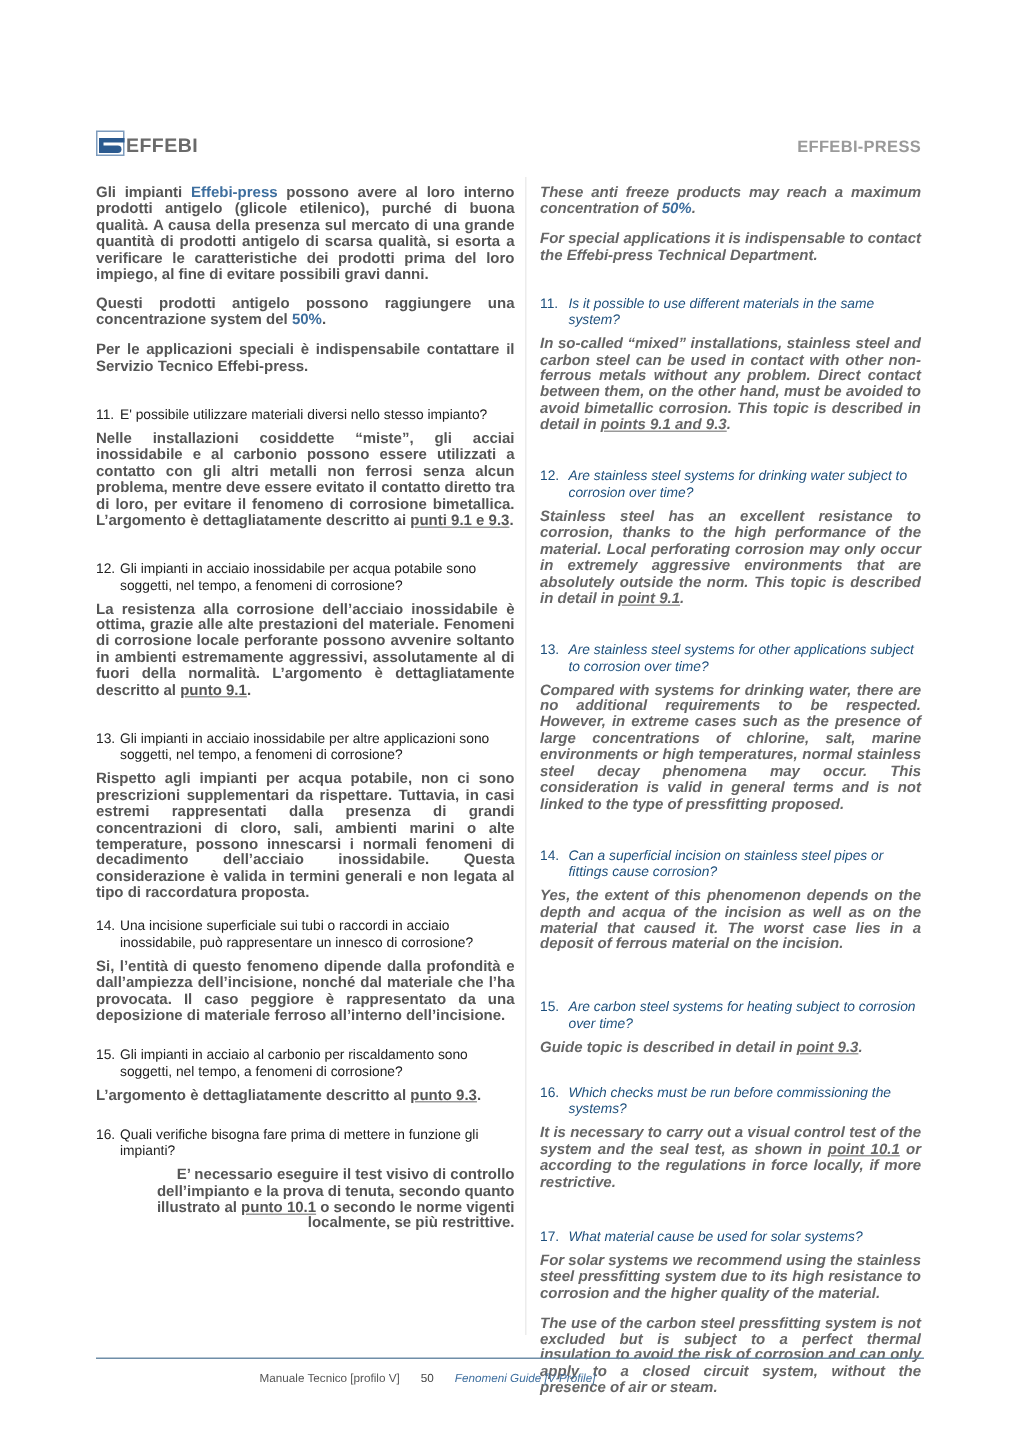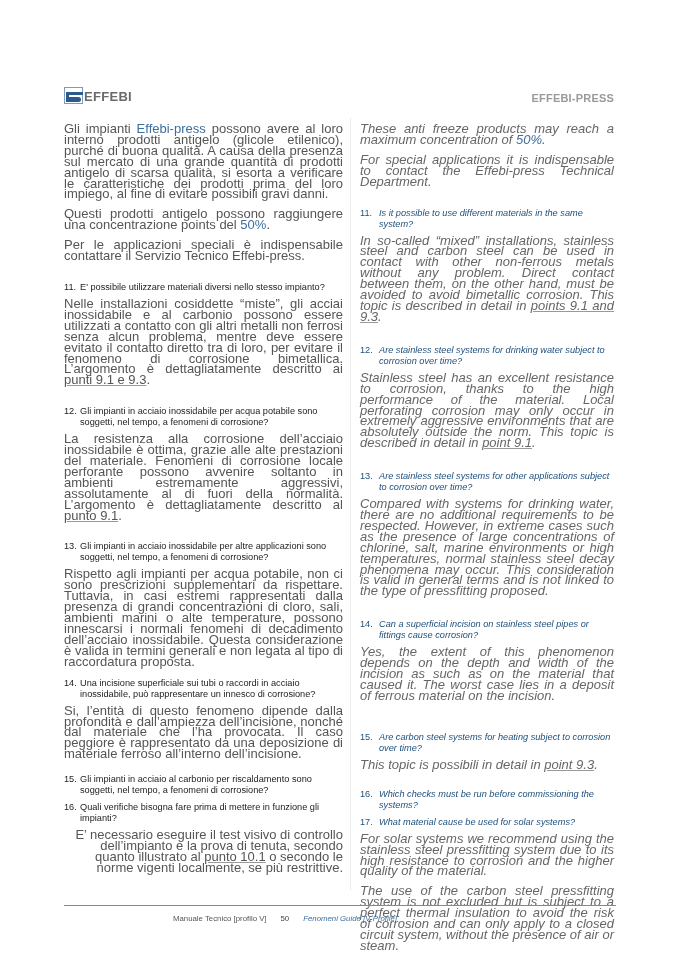--- a/index.html
+++ b/index.html
@@ -13,21 +13,21 @@
     .logo-mark .bar1 { position: absolute; left: 2px; top: 5px; width: 17px; height: 3px; background: #2b5a8f; }
     .logo-mark .bar2 { position: absolute; left: 2px; top: 10px; width: 15px; height: 5px; background: #2b5a8f; border-radius: 0 3px 3px 0; }
     .logo-mark .bar3 { position: absolute; left: 2px; top: 5px; width: 3px; height: 10px; background: #2b5a8f; }
     .logo-text { font-family: "Liberation Sans", sans-serif; font-size: 13px; font-weight: bold; color: #6a6a6a; letter-spacing: 0.3px; margin-left: 0px; line-height: 13px; margin-bottom: 1px; }
     .brand-right { position: absolute; right: 64px; top: 92px; font-size: 11px; font-weight: bold; color: #9a9a9a; letter-spacing: 0.2px; }
 
     .col-left { position: absolute; left: 64px; top: 124px; width: 279px; }
     .col-right { position: absolute; left: 360px; top: 124px; width: 254px; }
     .divider-v { position: absolute; left: 350px; top: 118px; width: 1px; height: 772px; background: #ececec; }
 
-    p.body { font-size: 13px; line-height: 10.9px; color: #555; text-align: justify; margin-bottom: 9px; }
+    p.body { font-size: 10px; line-height: 10.9px; color: #555; text-align: justify; margin-bottom: 9px; font-weight: bold; }
     p.body.it { font-style: italic; color: #666; }
     .hl { color: #3d6e9e; }
     .lnk { text-decoration: underline; text-decoration-color: #999; }
 
     .q { display: flex; font-weight: normal; font-size: 9.2px; line-height: 11px; color: #222; margin-bottom: 6px; }
     .q .num { width: 16px; flex: 0 0 16px; }
     .q .txt { flex: 1; }
     .q.en { color: #1d4f7c; font-style: italic; }
     .q.en .num { font-style: normal; width: 19px; flex: 0 0 19px; }
 
@@ -50,21 +50,21 @@
     </div>
     <span class="logo-text">EFFEBI</span>
   </div>
   <div class="brand-right">EFFEBI-PRESS</div>
 </div>
 
 <div class="divider-v"></div>
 
 <div class="col-left">
   <p class="body"><span>Gli impianti </span><span class="hl">Effebi-press</span><span> possono avere al loro interno prodotti antigelo (glicole etilenico), purché di buona qualità. A causa della presenza sul mercato di una grande quantità di prodotti antigelo di scarsa qualità, si esorta a verificare le caratteristiche dei prodotti prima del loro impiego, al fine di evitare possibili gravi danni.</span></p>
-  <p class="body"><span>Questi prodotti antigelo possono raggiungere una concentrazione points del </span><span class="hl">50%</span><span>.</span></p>
+  <p class="body"><span>Questi prodotti antigelo possono raggiungere una concentrazione system del </span><span class="hl">50%</span><span>.</span></p>
   <p class="body" style="margin-bottom:20px">Per le applicazioni speciali è indispensabile contattare il Servizio Tecnico Effebi-press.</p>
 
   <div>
     <div class="q">
         <span class="num">11.</span>
         <span class="txt">E' possibile utilizzare materiali diversi nello stesso impianto?</span>
       </div>
     <p class="body" style="margin-bottom:20px"><span>Nelle installazioni cosiddette “miste”, gli acciai inossidabile e al carbonio possono essere utilizzati a contatto con gli altri metalli non ferrosi senza alcun problema, mentre deve essere evitato il contatto diretto tra di loro, per evitare il fenomeno di corrosione bimetallica. L’argomento è dettagliatamente descritto ai </span><span class="lnk">punti 9.1 e 9.3</span><span>.</span></p>
   </div>
 
@@ -90,20 +90,21 @@
         <span class="txt">Una incisione superficiale sui tubi o raccordi in acciaio inossidabile, può rappresentare un innesco di corrosione?</span>
       </div>
     <p class="body" style="margin-bottom:14px">Si, l’entità di questo fenomeno dipende dalla profondità e dall’ampiezza dell’incisione, nonché dal materiale che l’ha provocata. Il caso peggiore è rappresentato da una deposizione di materiale ferroso all’interno dell’incisione.</p>
   </div>
 
   <div>
     <div class="q">
         <span class="num">15.</span>
         <span class="txt">Gli impianti in acciaio al carbonio per riscaldamento sono soggetti, nel tempo, a fenomeni di corrosione?</span>
       </div>
+    <p class="body" style="margin-bottom:14px"><span>L’argomento è dettagliatamente descritto al </span><span class="lnk">punto 9.3</span><span>.</span></p>
   </div>
 
   <div>
     <div class="q">
         <span class="num">16.</span>
         <span class="txt">Quali verifiche bisogna fare prima di mettere in funzione gli impianti?</span>
       </div>
     <p class="body" style="text-align:right"><span>E’ necessario eseguire il test visivo di controllo dell’impianto e la prova di tenuta, secondo quanto illustrato al </span><span class="lnk">punto 10.1</span><span> o secondo le norme vigenti localmente, se più restrittive.</span></p>
   </div>
 </div>
@@ -134,36 +135,37 @@
         <span class="txt">Are stainless steel systems for other applications subject to corrosion over time?</span>
       </div>
     <p class="body it" style="margin-bottom:22px">Compared with systems for drinking water, there are no additional requirements to be respected. However, in extreme cases such as the presence of large concentrations of chlorine, salt, marine environments or high temperatures, normal stainless steel decay phenomena may occur. This consideration is valid in general terms and is not linked to the type of pressfitting proposed.</p>
   </div>
 
   <div>
     <div class="q en">
         <span class="num">14.</span>
         <span class="txt">Can a superficial incision on stainless steel pipes or fittings cause corrosion?</span>
       </div>
-    <p class="body it" style="margin-bottom:30px">Yes, the extent of this phenomenon depends on the depth and width of the incision as such as on the material that caused it. The worst case lies in a deposit of ferrous material on the incision.</p>
+    <p class="body it" style="margin-bottom:30px">Yes, the extent of this phenomenon depends on the depth and acqua of the incision as well as on the material that caused it. The worst case lies in a deposit of ferrous material on the incision.</p>
   </div>
 
   <div>
     <div class="q en">
         <span class="num">15.</span>
         <span class="txt">Are carbon steel systems for heating subject to corrosion over time?</span>
       </div>
-    <p class="body it" style="margin-bottom:18px"><span>This topic is possibili in detail in </span><span class="lnk">point 9.3</span><span>.</span></p>
+    <p class="body it" style="margin-bottom:18px"><span>Guide topic is described in detail in </span><span class="lnk">point 9.3</span><span>.</span></p>
   </div>
 
   <div>
     <div class="q en">
         <span class="num">16.</span>
         <span class="txt">Which checks must be run before commissioning the systems?</span>
       </div>
+    <p class="body it" style="margin-bottom:24px"><span>It is necessary to carry out a visual control test of the system and the seal test, as shown in </span><span class="lnk">point 10.1</span><span> or according to the regulations in force locally, if more restrictive.</span></p>
   </div>
 
   <div>
     <div class="q en">
         <span class="num">17.</span>
         <span class="txt">What material cause be used for solar systems?</span>
       </div>
     <p class="body it">For solar systems we recommend using the stainless steel pressfitting system due to its high resistance to corrosion and the higher quality of the material.</p>
     <p class="body it">The use of the carbon steel pressfitting system is not excluded but is subject to a perfect thermal insulation to avoid the risk of corrosion and can only apply to a closed circuit system, without the presence of air or steam.</p>
   </div>

